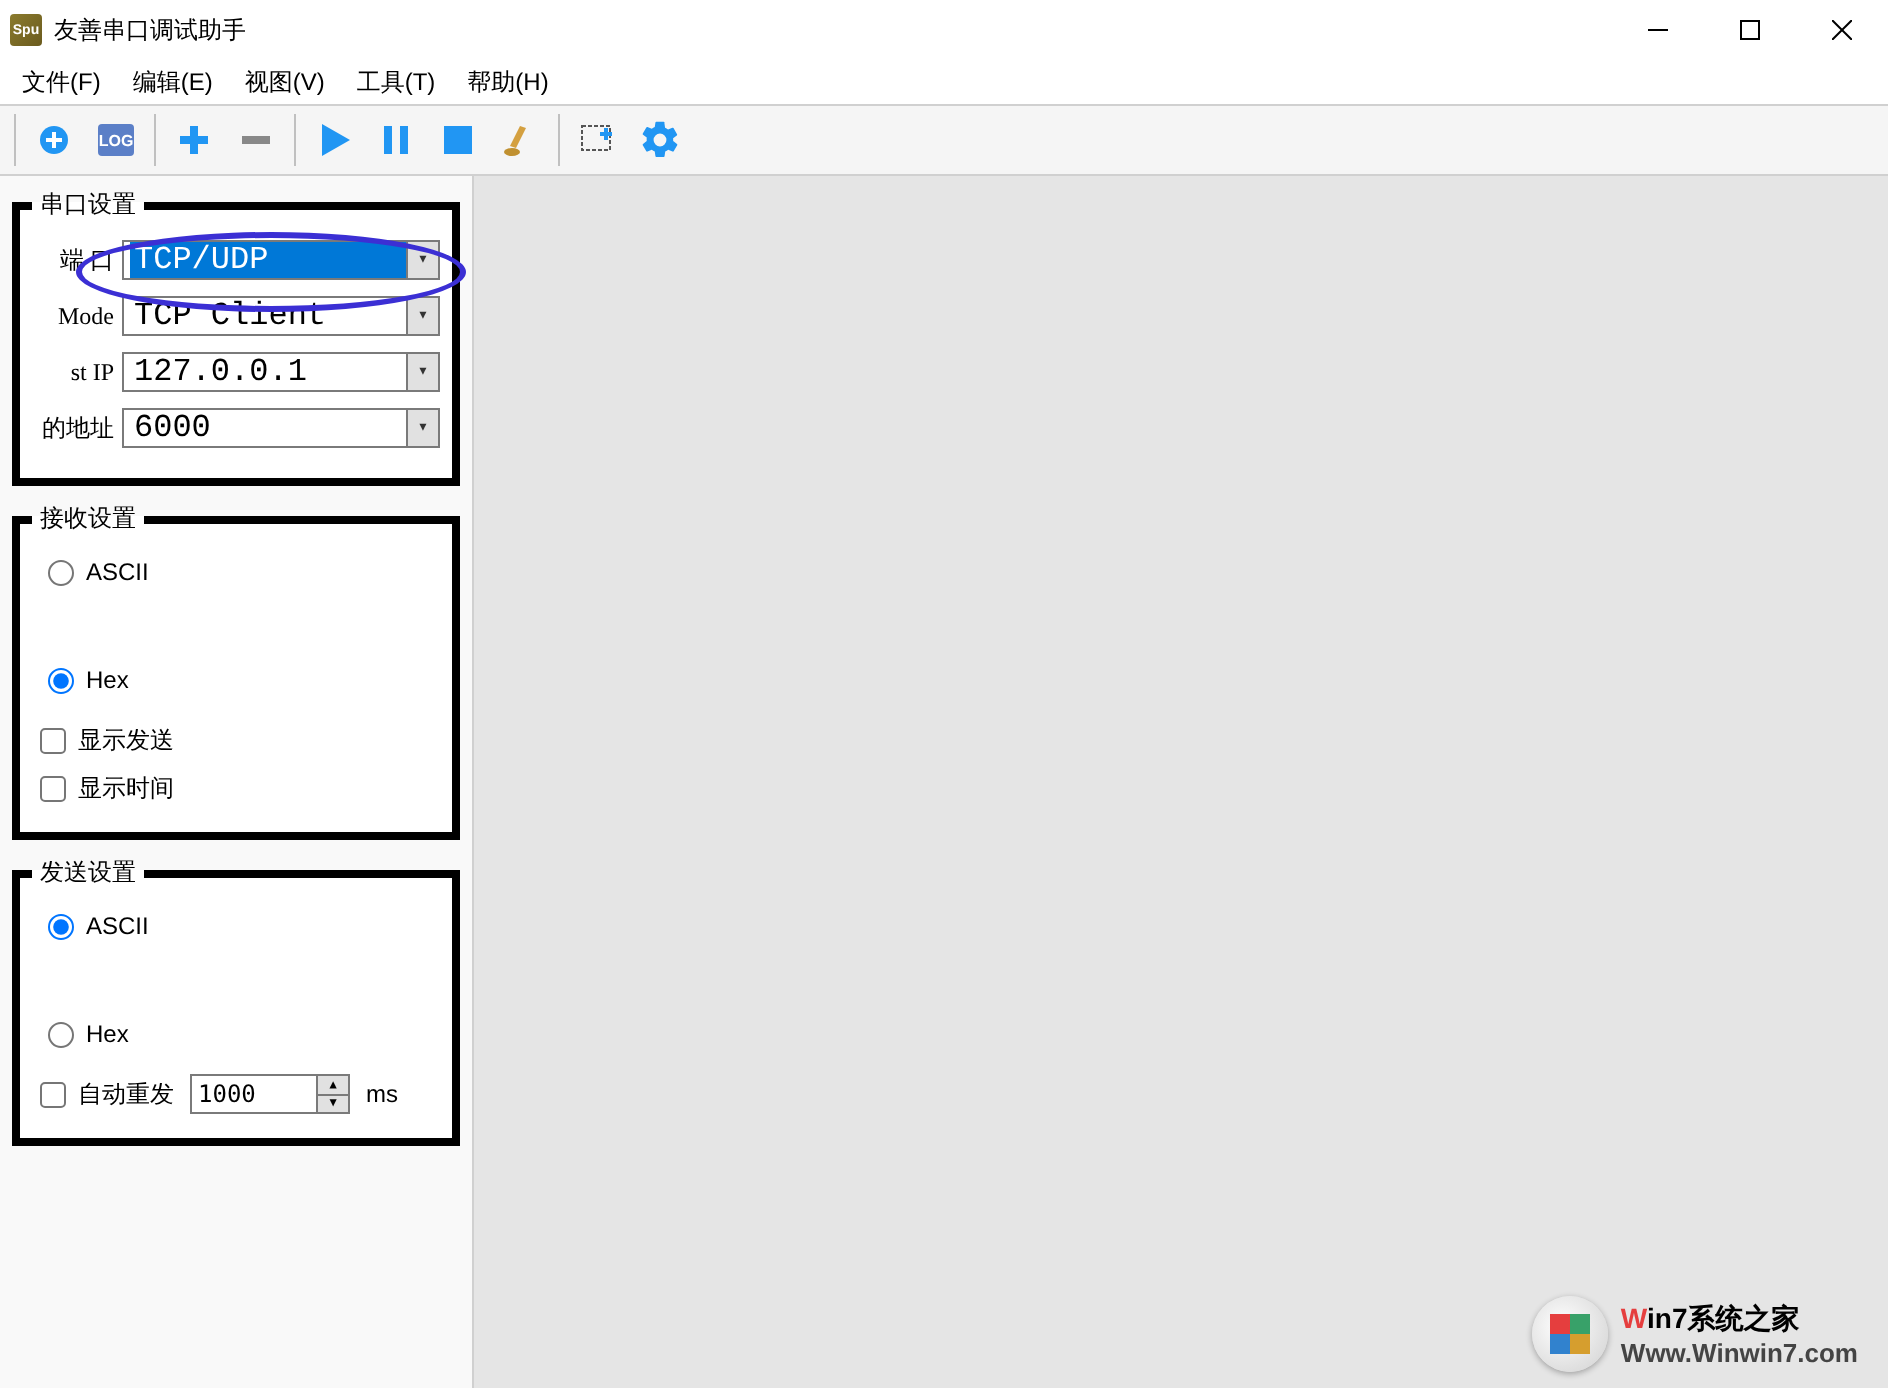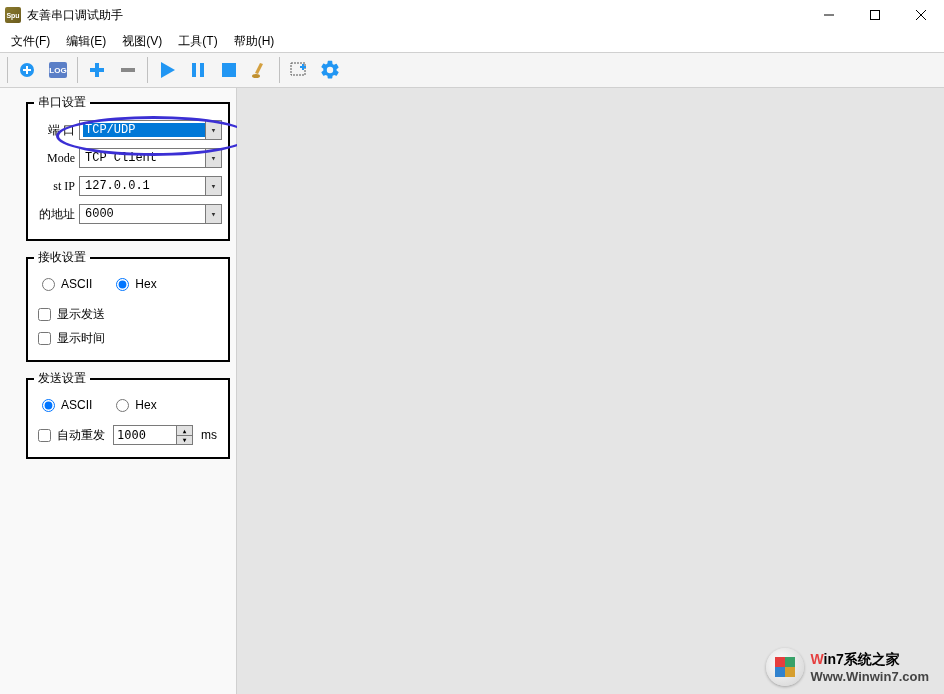--- a/index.html
+++ b/index.html
@@ -98,24 +98,23 @@
   gap: 8px;
 }
 .content {
   flex: 1;
   background: #e5e5e5;
   position: relative;
 }
 
 
 fieldset {
-  border: 2px solid #000000;
+  border: 4px solid #000000;
   padding: 8px 6px;
   background: #fff;
-  margin-left: 20px;
 }
 legend {
   padding: 0 4px;
   font-size: 12px;
 }
 
 
 .row {
   display: flex;
   align-items: center;
@@ -133,21 +132,21 @@
 }
 .combo {
   flex: 1;
   height: 20px;
   border: 1px solid #7a7a7a;
   background: #fff;
   display: flex;
   align-items: center;
   padding-left: 3px;
   font-family: Consolas, "Courier New", monospace;
-  font-size: 12px;
+  font-size: 16px;
   position: relative;
 }
 .combo.selected .combo-text { background: #0078d7; color: #fff; }
 .combo-text { padding: 0 2px; flex: 1; }
 .combo-arrow {
   width: 16px; height: 18px;
   background: #e1e1e1;
   border-left: 1px solid #7a7a7a;
   display: flex;
   align-items: center;
@@ -159,21 +158,21 @@
   display: flex;
   align-items: center;
   margin-bottom: 4px;
   padding-left: 4px;
   height: 20px;
   gap: 6px;
 }
 input[type="radio"], input[type="checkbox"] {
   width: 13px; height: 13px;
 }
-.radio-group { display: flex; gap: 20px; padding-left: 4px; margin-bottom: 6px; }
+.radio-group { display: flex; gap: 30px; padding-left: 4px; margin-bottom: 6px; flex-direction: column; }
 
 .numinput {
   width: 80px;
   height: 20px;
   border: 1px solid #7a7a7a;
   font-family: Consolas, monospace;
   font-size: 12px;
   padding-left: 3px;
   display: flex;
   align-items: center;

